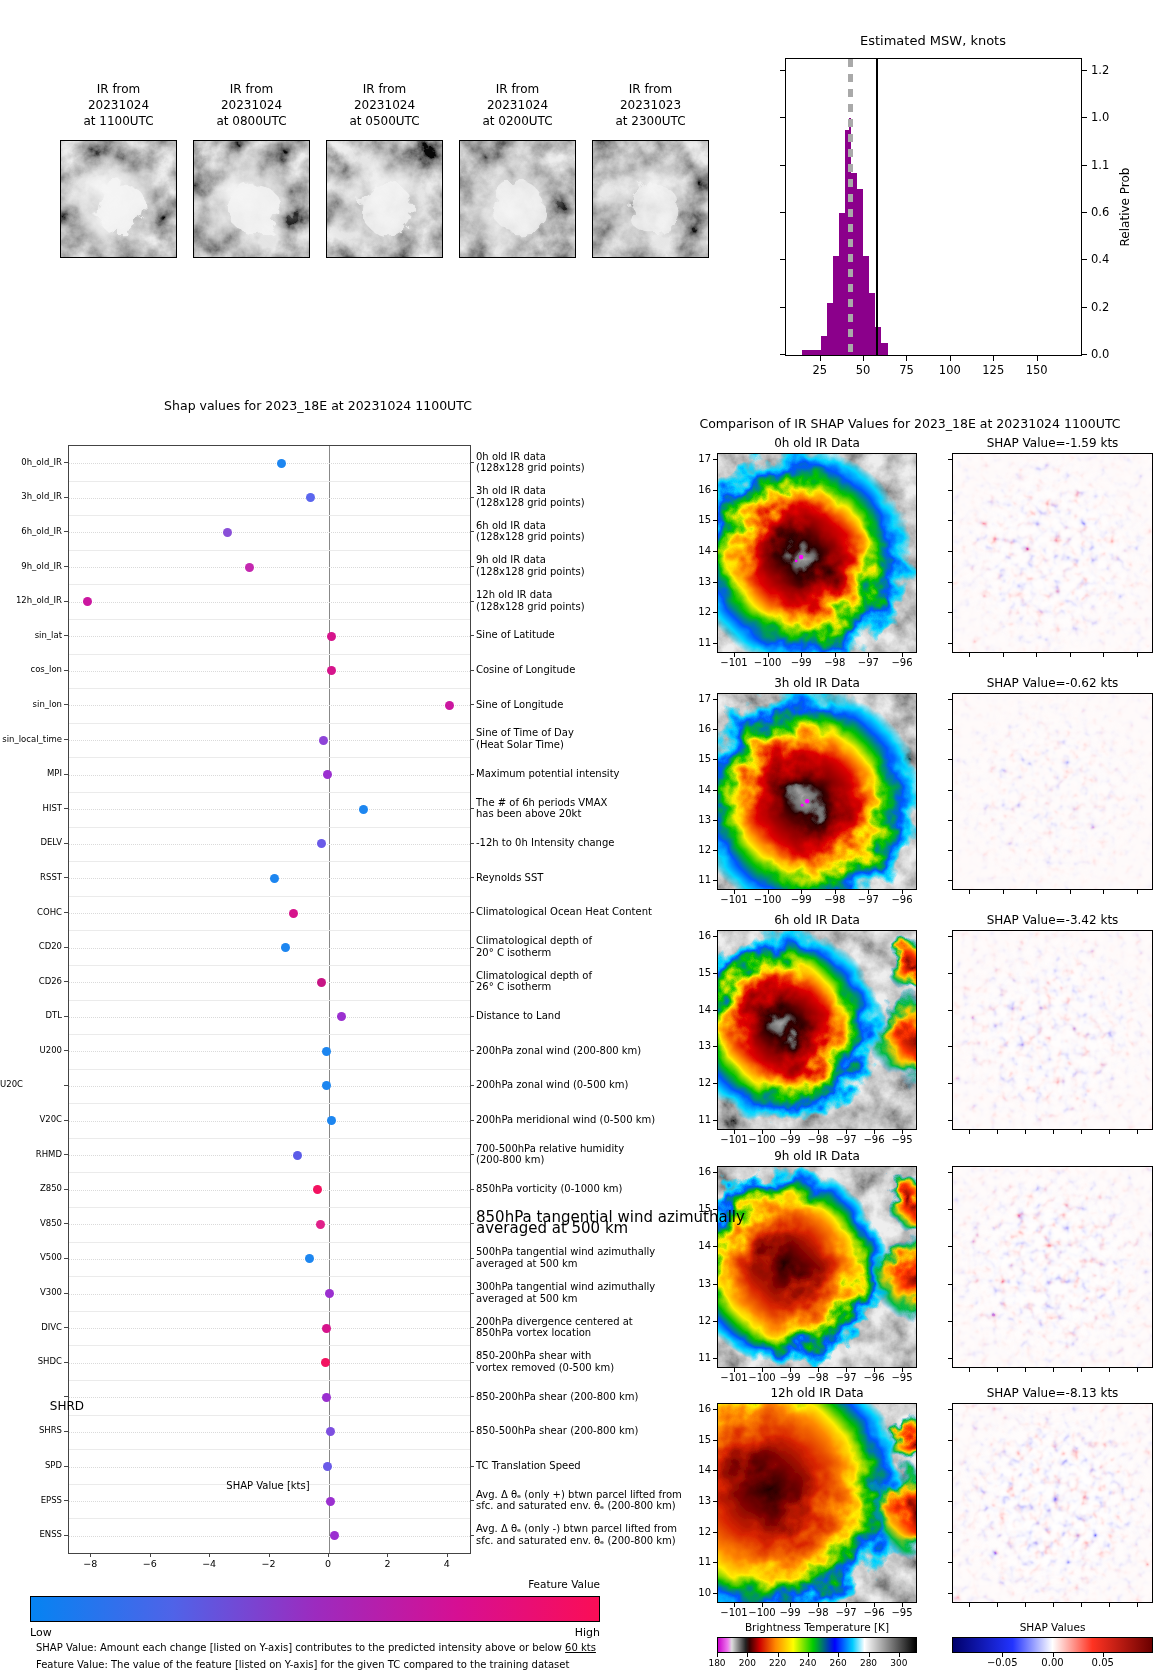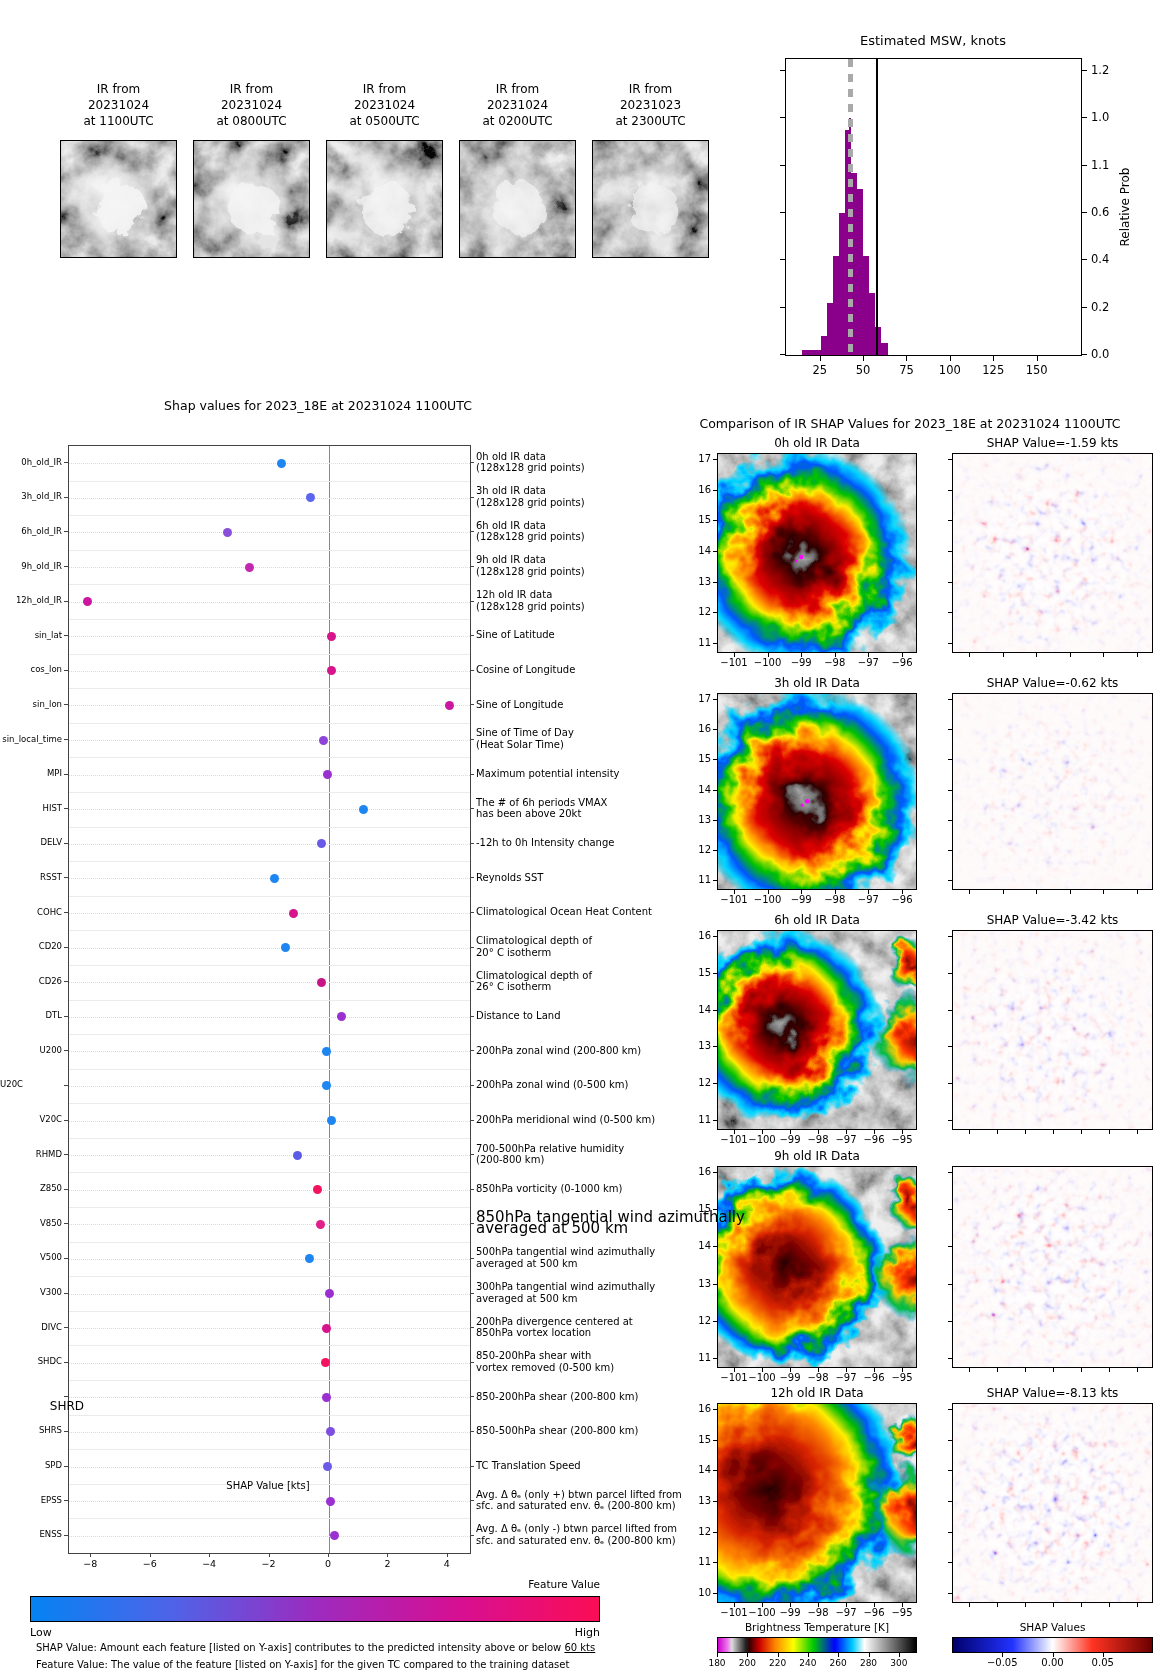--- a/index.html
+++ b/index.html
@@ -276,21 +276,21 @@
     </div>
   <div id="shap-extras" class="abs" style="left:0;top:0;"></div>
   <div class="abs ctr" style="left:168px;top:1480px;width:200px;font-size:10px;">SHAP Value [kts]</div>
 
   <div class="abs" style="left:400px;top:1578px;width:200px;text-align:right;font-size:10.5px;">Feature Value</div>
   <div class="cbar" style="left:30px;top:1596px;width:570px;height:26px;background:linear-gradient(90deg,#0583f2 0%,#4f63e8 25%,#9c2bbf 50%,#d60f93 75%,#fb0d56 100%);"></div>
   <div class="abs" style="left:30px;top:1626px;font-size:11px;">Low</div>
   <div class="abs" style="left:400px;top:1626px;width:200px;text-align:right;font-size:11px;">High</div>
 
   <div class="footnote" style="left:36px;top:1642px;">
-    <span>SHAP Value: Amount each feature [listed on Y-axis] contributes to the predicted intensity above or below </span><span style="text-decoration:underline;">60 kts</span>
+    <span>SHAP Value: Amount each change [listed on Y-axis] contributes to the predicted intensity above or below </span><span style="text-decoration:underline;">60 kts</span>
   </div>
   <div class="footnote" style="left:36px;top:1659px;">Feature Value: The value of the feature [listed on Y-axis] for the given TC compared to the training dataset</div>
 
   <div class="abs ctr" style="left:660px;top:416px;width:500px;font-size:12.5px;">Comparison of IR SHAP Values for 2023_18E at 20231024 1100UTC</div>
   <div id="comparison" class="abs" style="left:0;top:0;">
       <div style="position: absolute; left: 717px; top: 436px; width: 200px; text-align: center; font-size: 12px;">0h old IR Data</div>
       <div style="position: absolute; left: 952px; top: 436px; width: 201px; text-align: center; font-size: 12px;">SHAP Value=-1.59 kts</div>
       <div style="position: absolute; left: 717px; top: 453px; width: 200px; height: 200px; border: 1px solid rgb(0, 0, 0); box-sizing: border-box; overflow: hidden;"><svg width="198" height="198" xmlns="http://www.w3.org/2000/svg">
   <defs>
     <filter id="bgir5" x="0" y="0" width="100%" height="100%">

